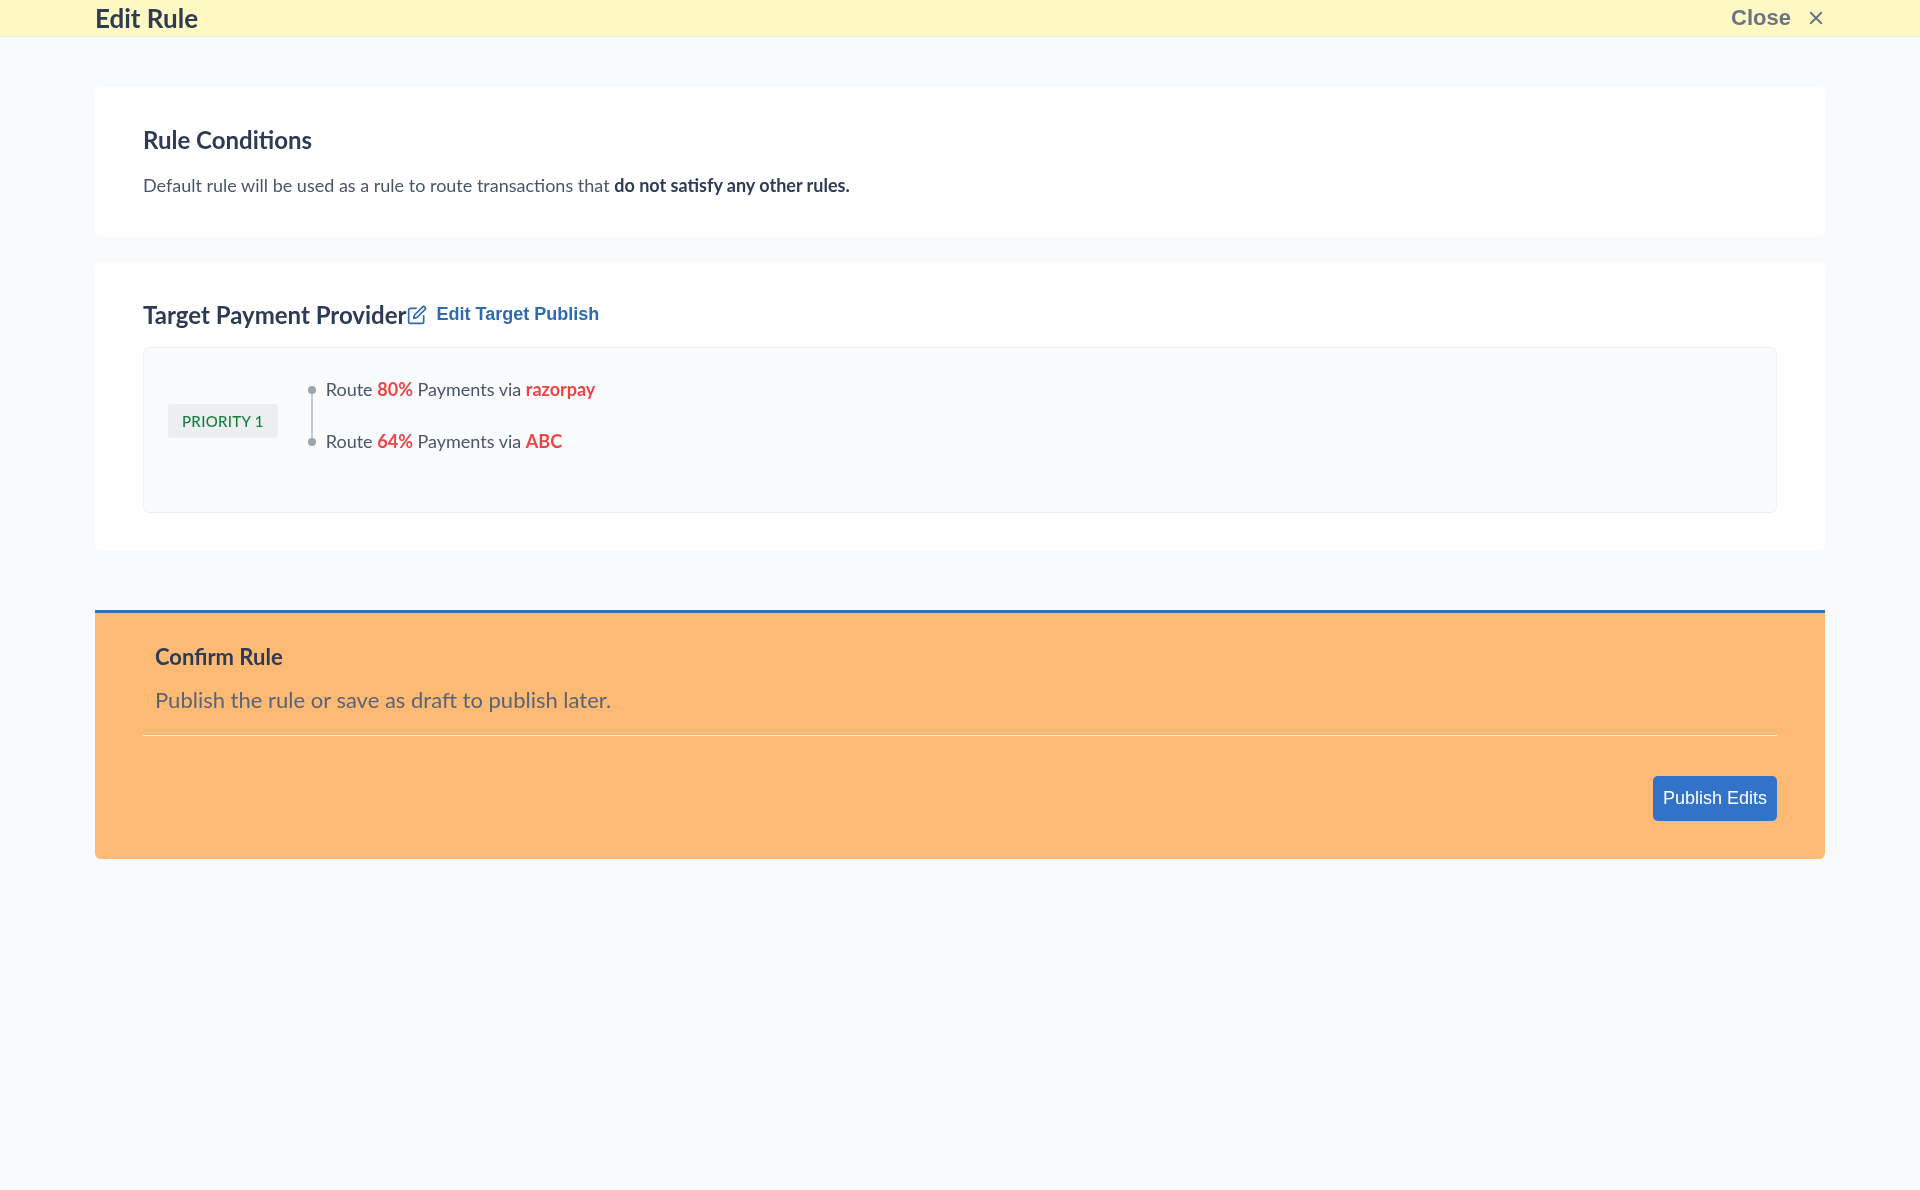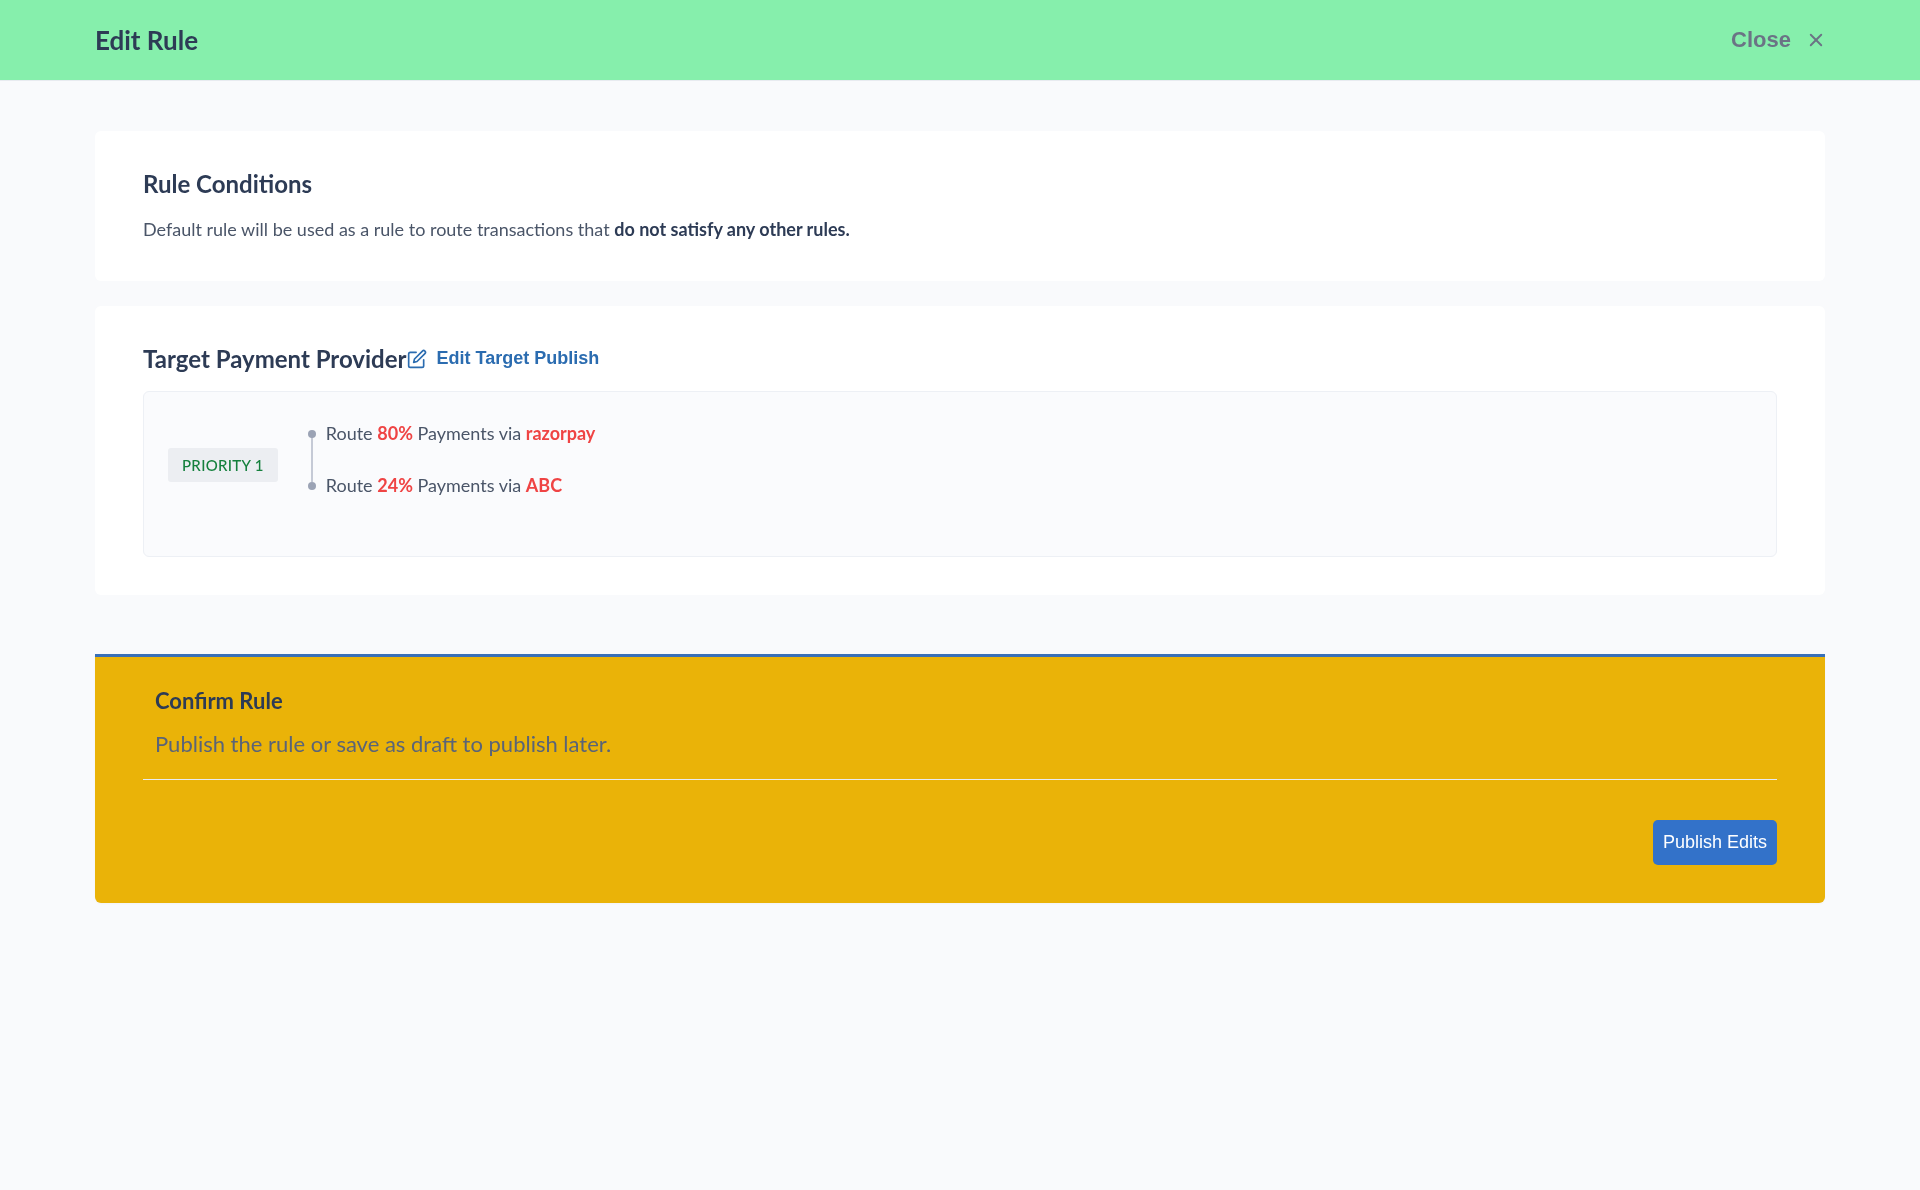--- a/index.html
+++ b/index.html
@@ -6,22 +6,22 @@
       margin: 0;
       padding: 0;
       box-sizing: border-box;
     }
     body {
       font-family: -apple-system, BlinkMacSystemFont, 'Segoe UI', 'Lato', sans-serif;
       background: #f9fafc;
       color: #2d3b55;
     }
     .header {
-      background: #86efac;
-      padding: 24px 95px;
+      background: #fef9c3;
+      padding: 2px 95px;
       display: flex;
       justify-content: space-between;
       align-items: center;
       border-bottom: 1px solid #e8ebf0;
     }
     .header-title {
       font-size: 26px;
       font-weight: 700;
       color: #2d3b55;
     }
@@ -136,21 +136,21 @@
       width: 8px;
       height: 8px;
       background: #9ba3b5;
       border-radius: 50%;
     }
     .route-item strong {
       font-weight: 700;
       color: #ef4444;
     }
     .confirm-card {
-      background: #eab308;
+      background: #fdba74;
       border-top: 3px solid #3970b8;
       border-radius: 0 0 6px 6px;
       padding: 30px 48px 38px 48px;
       margin-top: 59px;
       box-shadow: 0 1px 2px rgba(0,0,0,0.03);
     }
     .confirm-title {
       font-size: 22px;
       font-weight: 700;
       color: #2d3b55;
@@ -217,21 +217,21 @@
     <div class="provider-box">
       <div class="priority-badge">PRIORITY 1</div>
       <div class="routes">
         <div class="route-line"></div>
         <div class="route-item">
           <div class="route-dot"></div>
           <span>Route </span><strong>80%</strong><span> Payments via </span><strong>razorpay</strong>
         </div>
         <div class="route-item">
           <div class="route-dot"></div>
-          <span>Route </span><strong>24%</strong><span> Payments via </span><strong>ABC</strong>
+          <span>Route </span><strong>64%</strong><span> Payments via </span><strong>ABC</strong>
         </div>
       </div>
     </div>
   </div>
 
   <div class="confirm-card">
     <h2 class="confirm-title">Confirm Rule</h2>
     <p class="confirm-subtext">Publish the rule or save as draft to publish later.</p>
     <div class="confirm-actions">
       <button class="publish-btn">Publish Edits</button>

